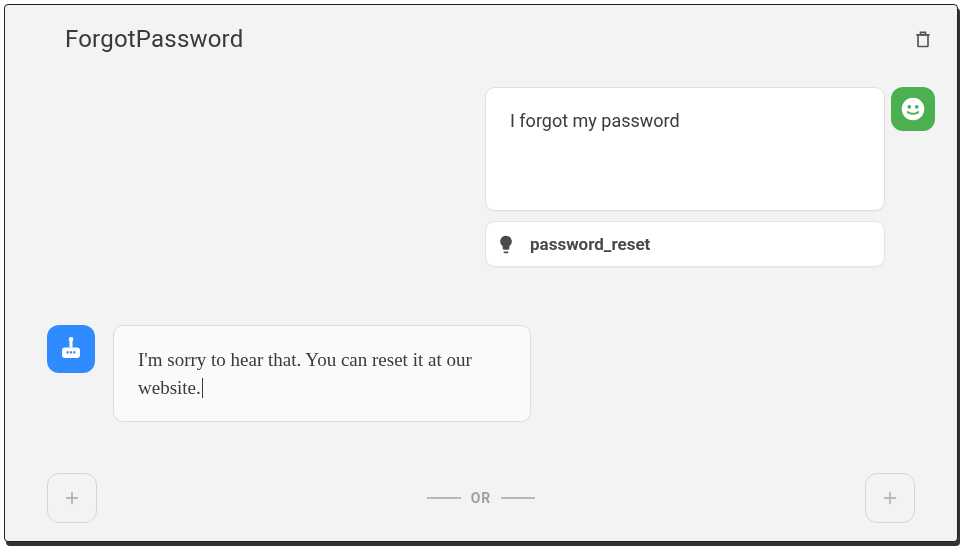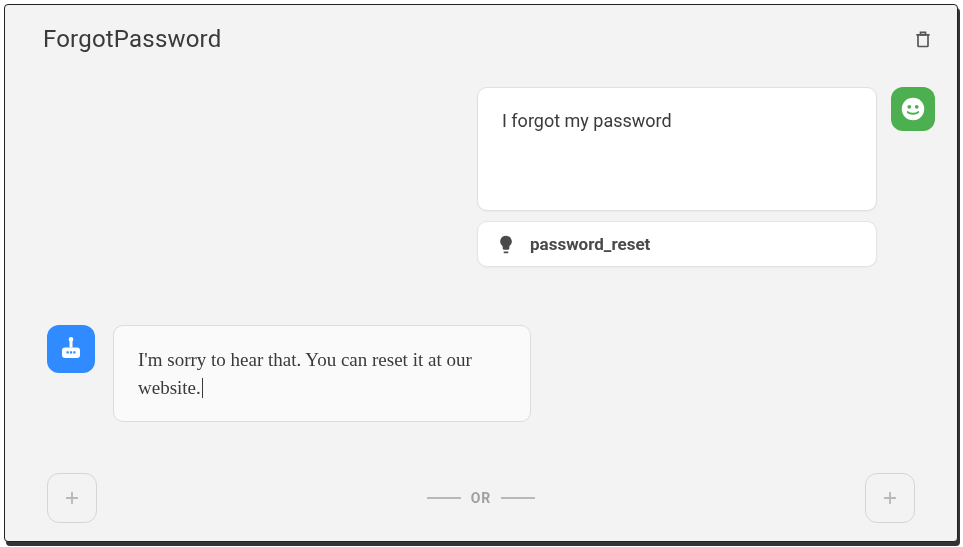--- a/index.html
+++ b/index.html
@@ -21,21 +21,21 @@
       width: 954px;
       height: 538px;
       background: #f3f3f3;
       border: 1px solid #222;
       border-radius: 4px;
       box-shadow: 2px 4px 0 rgba(0,0,0,0.8);
     }
     .header {
       position: absolute;
       top: 20px;
-      left: 38px;
+      left: 60px;
       right: 20px;
       display: flex;
       justify-content: space-between;
       align-items: center;
       gap: 32px;
     }
     .title {
       font-size: 24px;
       font-weight: 400;
       color: #3a3a3a;
@@ -55,21 +55,21 @@
       height: 22px;
     }
 
     
     .user-row {
       position: absolute;
       top: 82px;
       right: 22px;
       display: flex;
       align-items: flex-start;
-      gap: 14px;
+      gap: 6px;
     }
     .user-col {
       display: flex;
       flex-direction: column;
       align-items: flex-end;
     }
     .user-bubble {
       width: 400px;
       height: 124px;
       background: #fff;
@@ -84,21 +84,21 @@
       margin-top: 10px;
       width: 400px;
       height: 46px;
       background: #fff;
       border: 1px solid #e4e4e4;
       border-radius: 10px;
       box-shadow: 0 1px 2px rgba(0,0,0,0.04);
       display: flex;
       align-items: center;
       gap: 14px;
-      padding: 0 18px;
+      padding: 0 10px;
     }
     .intent-icon {
       width: 20px;
       height: 20px;
       color: #4a4a4a;
       display: flex;
       align-items: center;
       justify-content: center;
       flex-shrink: 0;
     }

